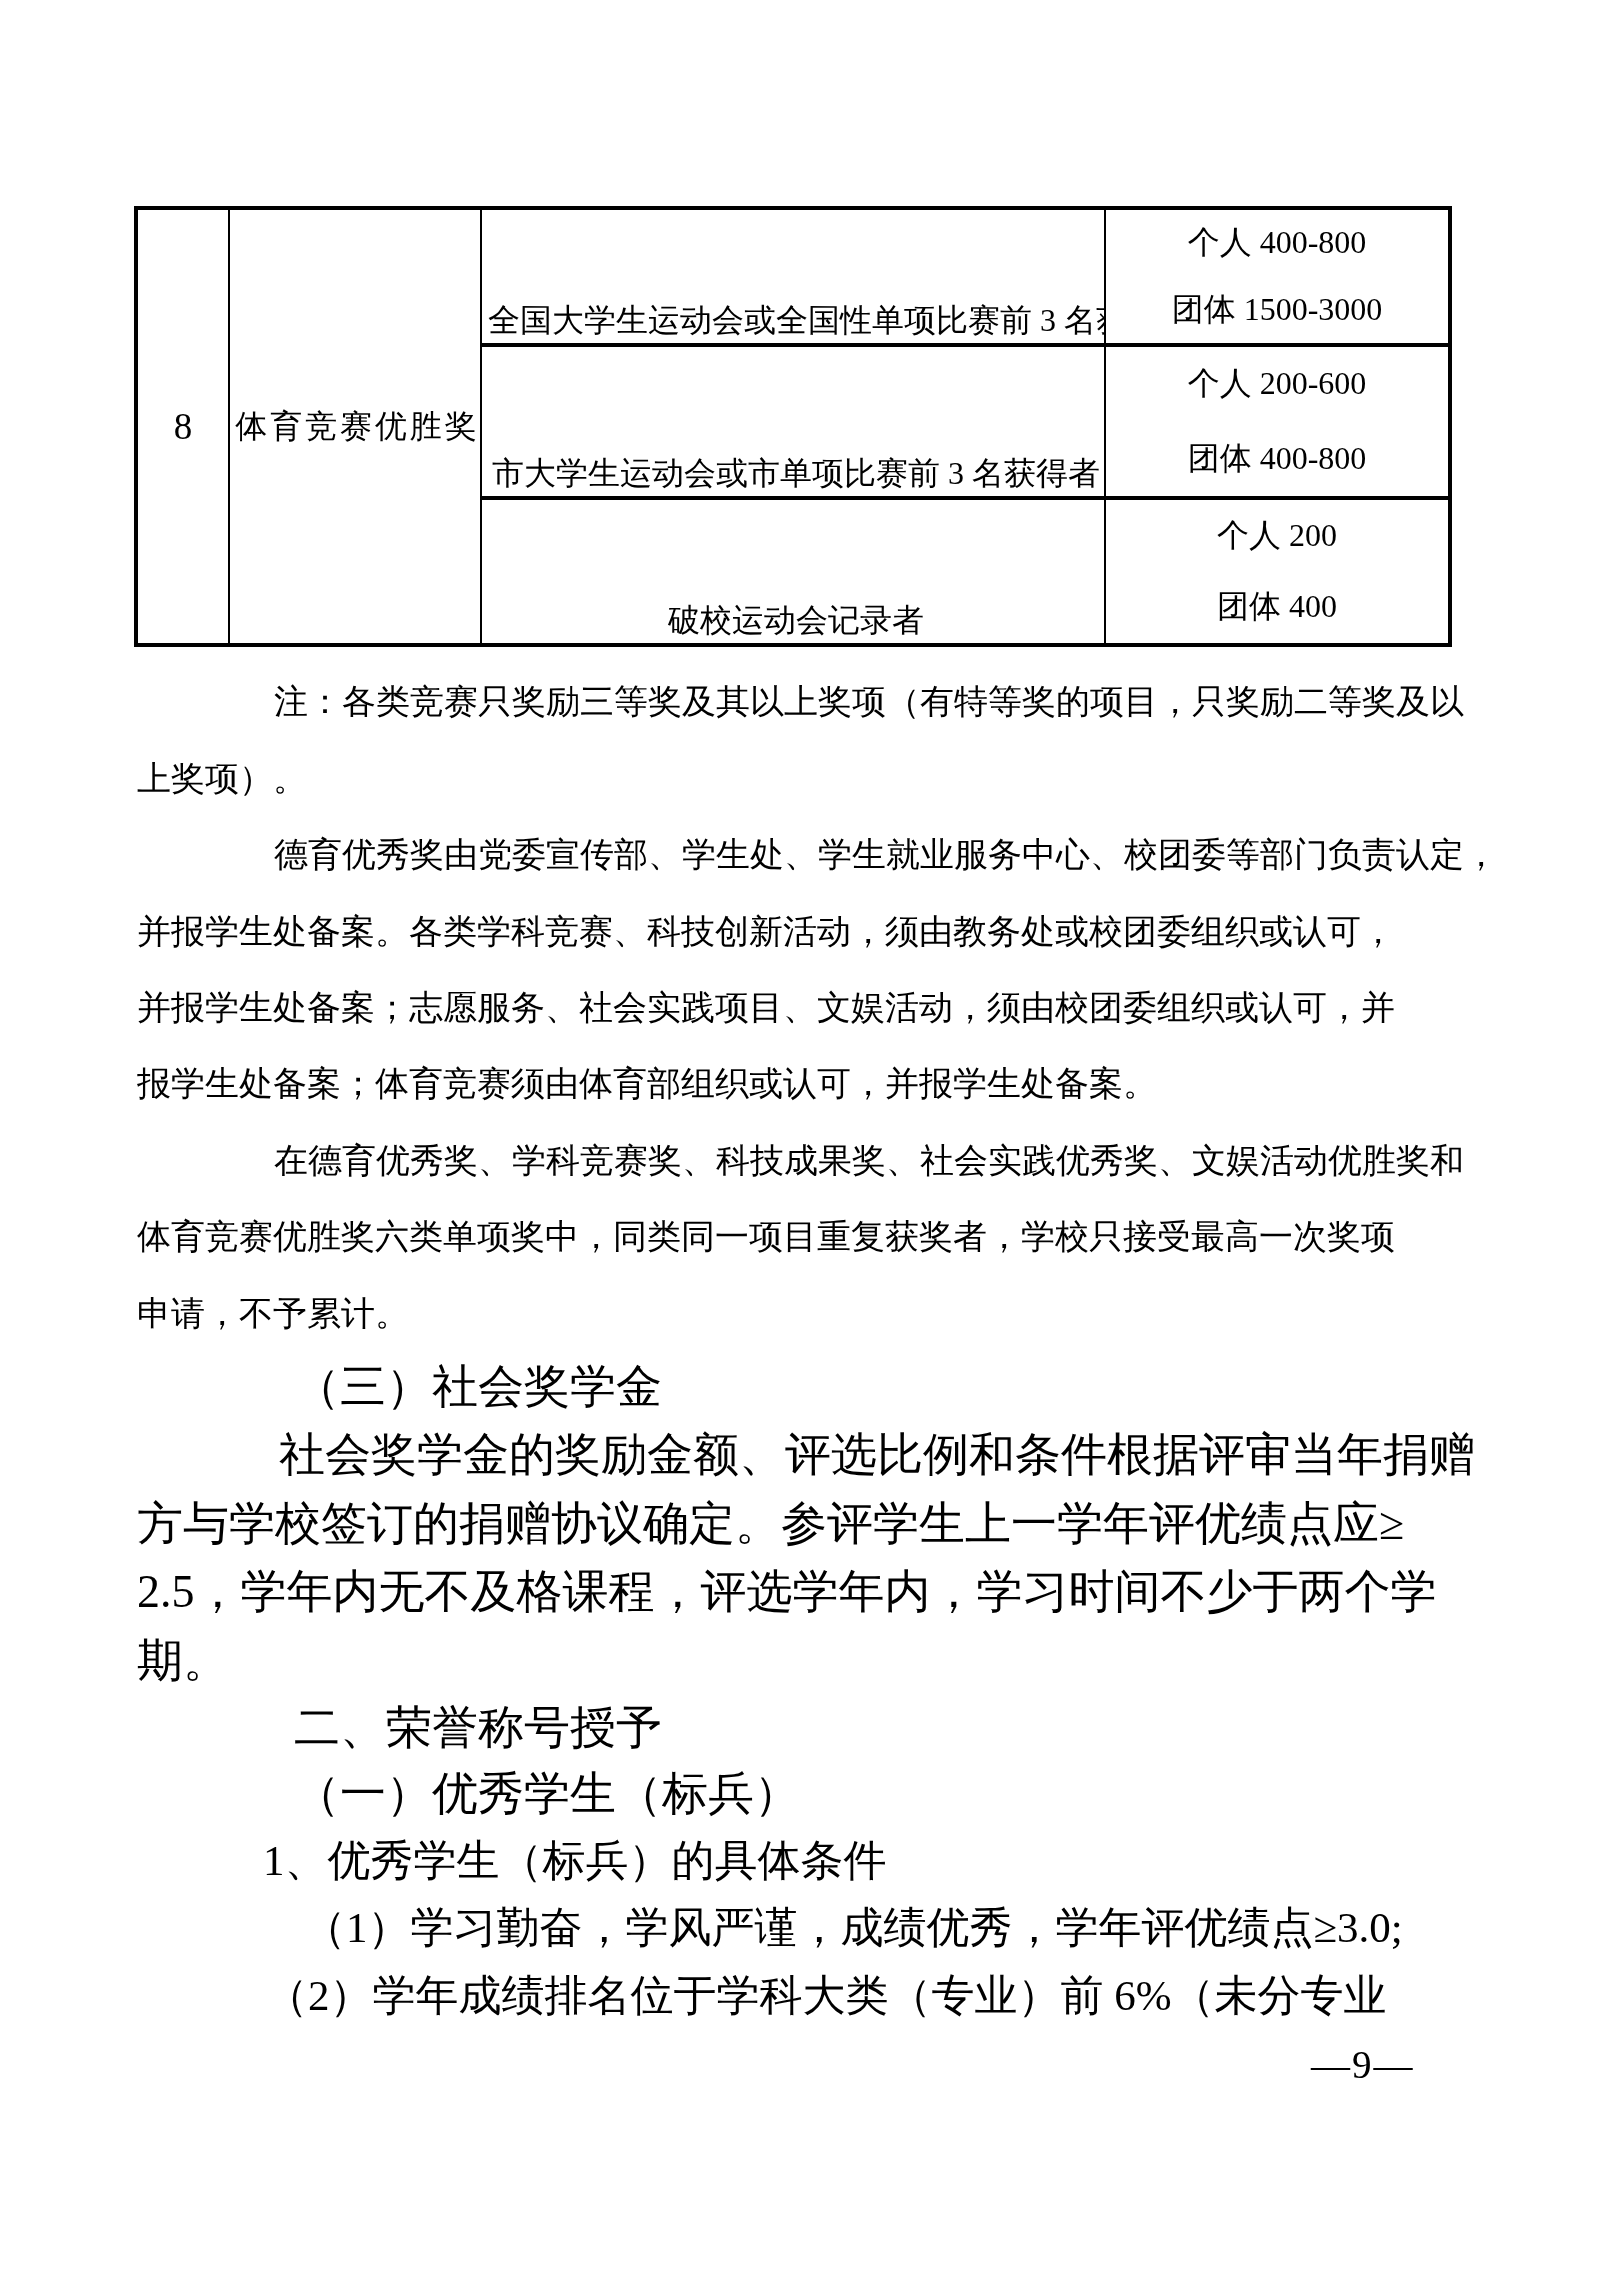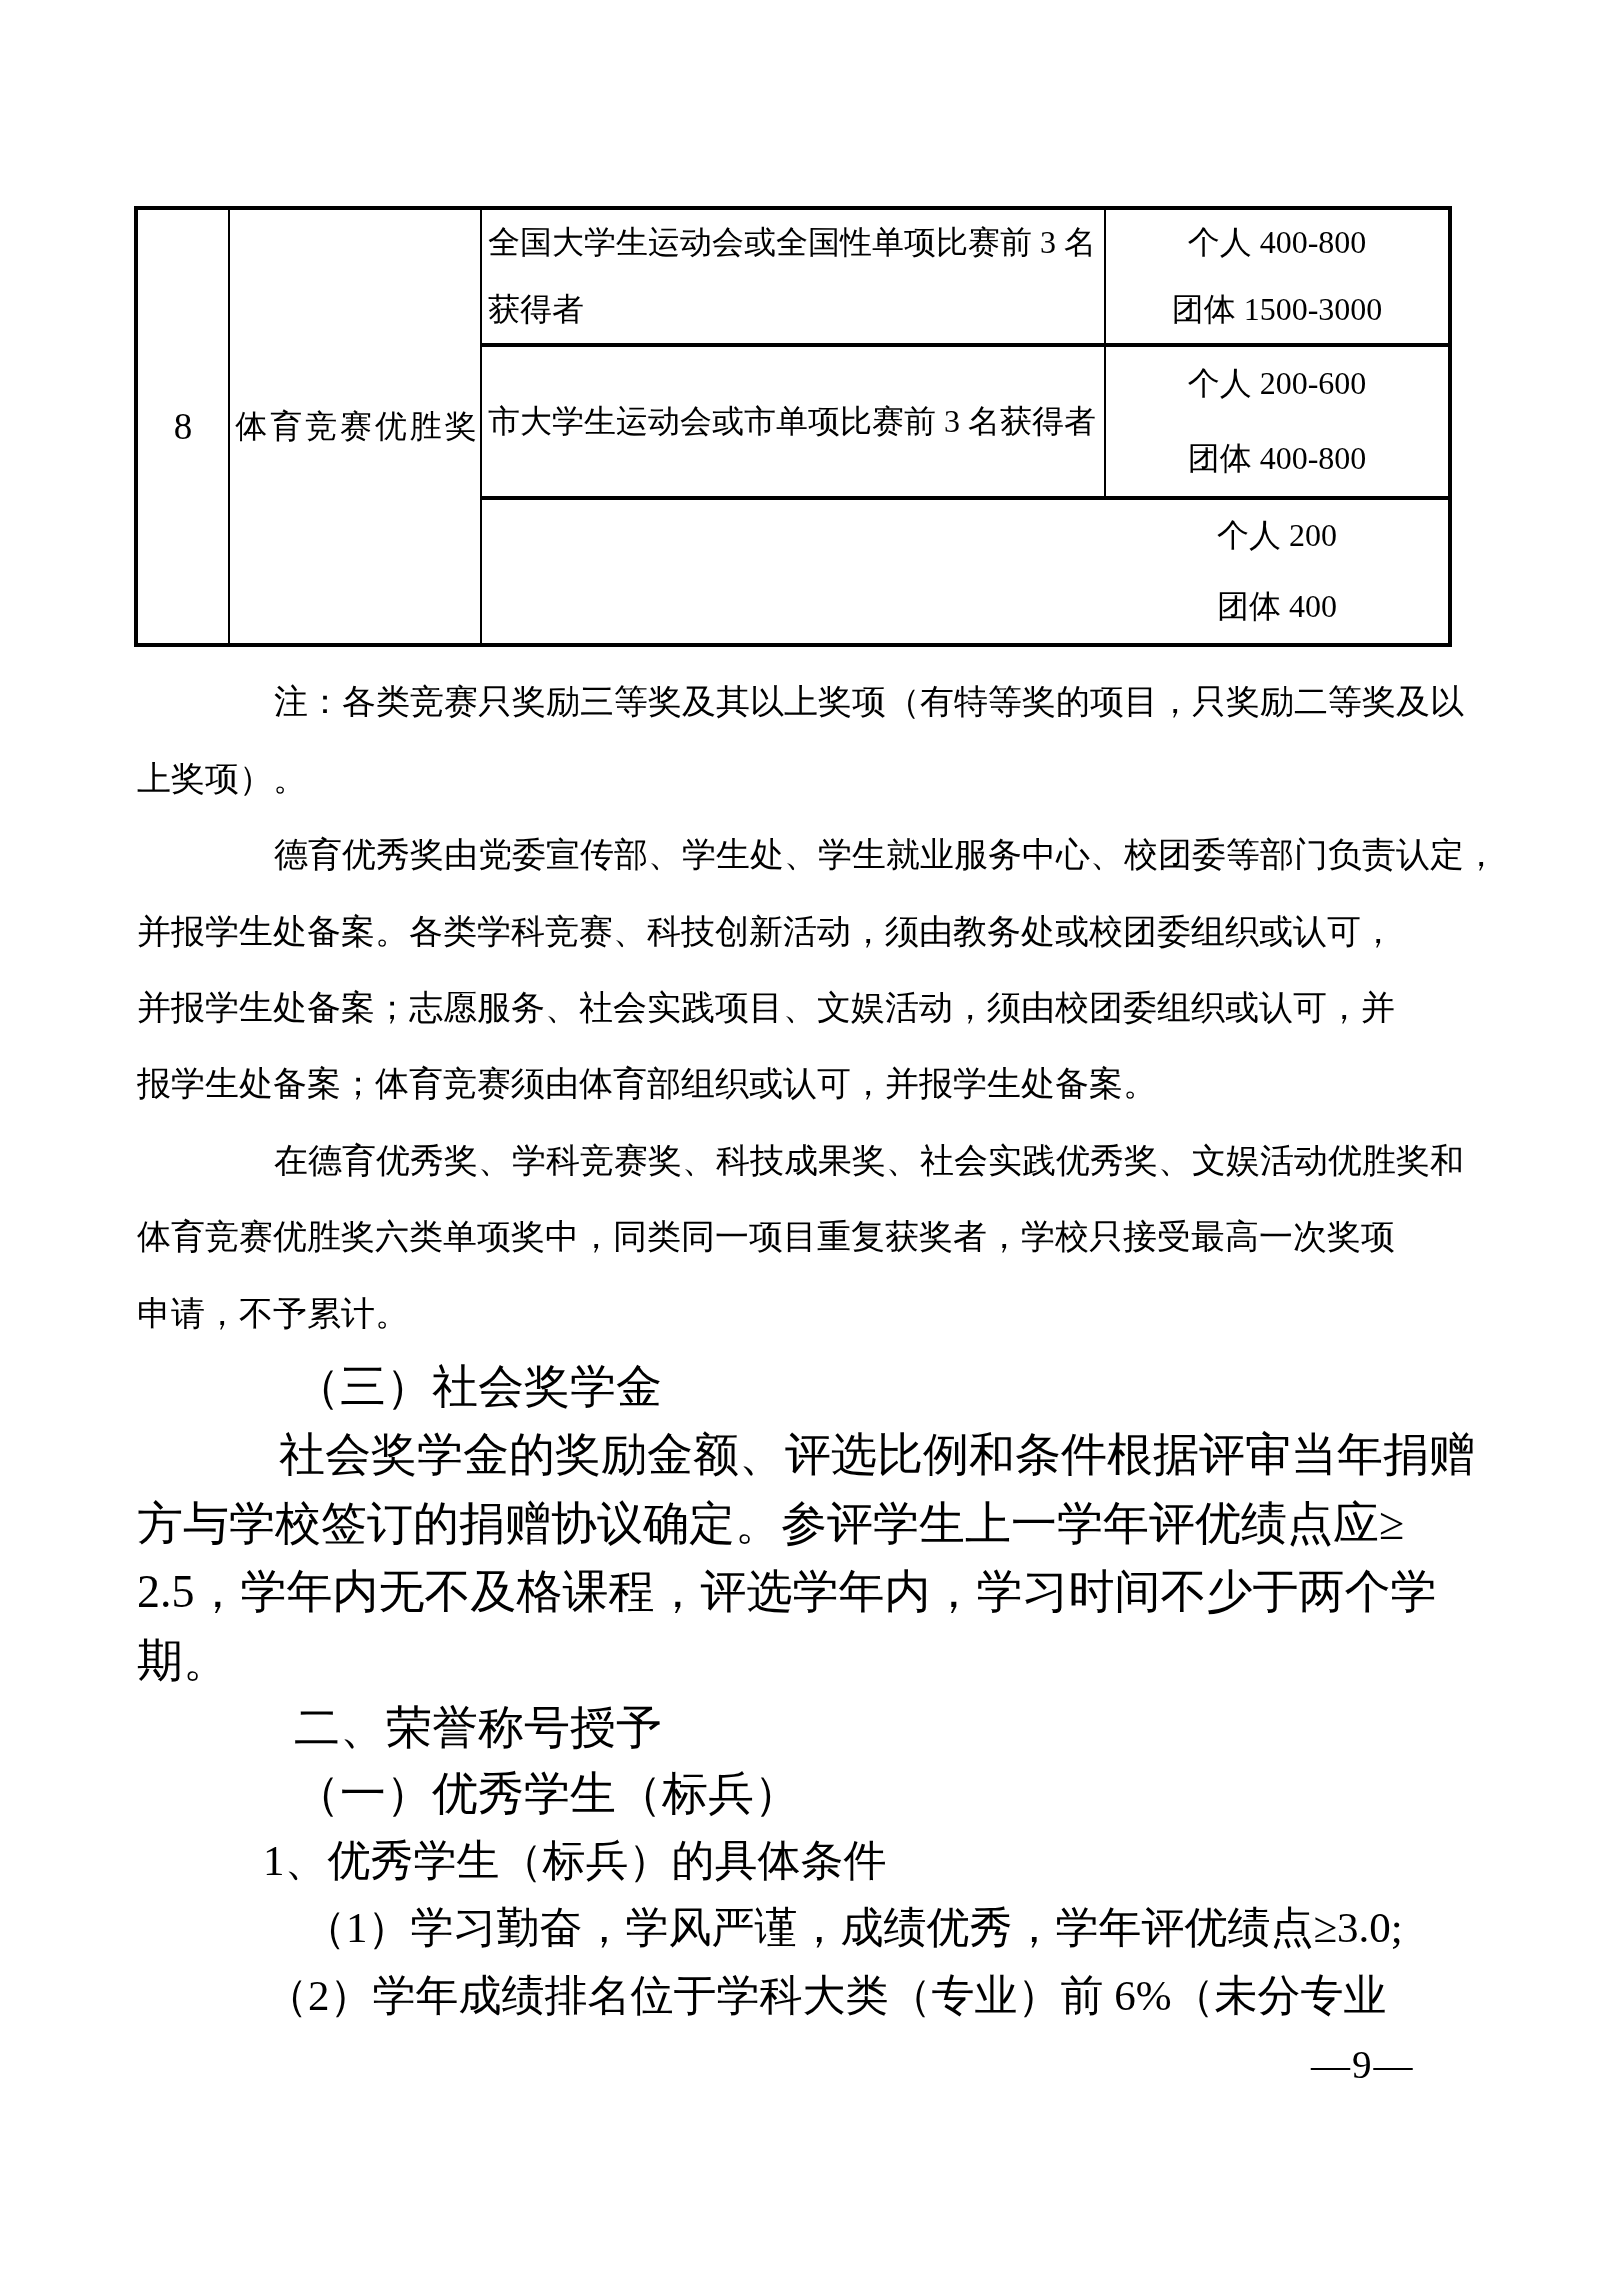--- a/index.html
+++ b/index.html
@@ -19,21 +19,21 @@
     display:grid;
     grid-template-columns:92px 252px 624px 1fr;
     grid-template-rows:137px 153px 1fr;
     border:4.9px solid #000;
     box-sizing:border-box;
     font-size:32px;
   }
   .cell { display:flex; align-items:center; box-sizing:border-box; overflow:hidden; }
   .cell-no   { grid-column:1; grid-row:1/4; justify-content:center; border-right:2.9px solid #000; font-size:37px; }
   .cell-cat  { grid-column:2; grid-row:1/4; justify-content:center; border-right:2.9px solid #000; letter-spacing:2.9px; padding-left:5px; }
-  .cell-desc { flex-direction:column; align-items:flex-start; justify-content:space-around; border-right:2.9px solid #000; padding-left:5.9px; }
+  .cell-desc { flex-direction:row; align-items:flex-end; justify-content:space-around; border-right:2.9px solid #000; padding-left:5.9px; }
   .cell-amt  { flex-direction:column; align-items:center; justify-content:space-around; }
   .c3 { grid-column:3; } .c4 { grid-column:4; }
   .r1 { grid-row:1; } .r2 { grid-row:2; } .r3 { grid-row:3; }
   .rb { border-bottom:4.9px solid #000; }
   .tline { white-space:nowrap; }
 
   
   .line { position:absolute; white-space:nowrap; line-height:1.25; }
   .body { font-size:34px; }
   .big  { font-size:46px; }
@@ -60,20 +60,23 @@
     </div>
 
     <div class="cell cell-desc c3 r2 rb">
       <div class="tline">市大学生运动会或市单项比赛前 3 名获得者</div>
     </div>
     <div class="cell cell-amt c4 r2 rb">
       <div class="tline">个人 200-600</div>
       <div class="tline">团体 400-800</div>
     </div>
 
+    <div class="cell cell-desc c3 r3">
+      <div class="tline">破校运动会记录者</div>
+    </div>
     <div class="cell cell-amt c4 r3">
       <div class="tline">个人 200</div>
       <div class="tline">团体 400</div>
     </div>
   </div>
 
   <div class="line body" style="left:137px; top:681px; padding-left:137px;text-align:center;">注：各类竞赛只奖励三等奖及其以上奖项（有特等奖的项目，只奖励二等奖及以</div>
   <div class="line body" style="left:137px; top:758px;">上奖项）。</div>
 
   <div class="line body" style="left:137px; top:834px; padding-left:137px;">德育优秀奖由党委宣传部、学生处、学生就业服务中心、校团委等部门负责认定，</div>

